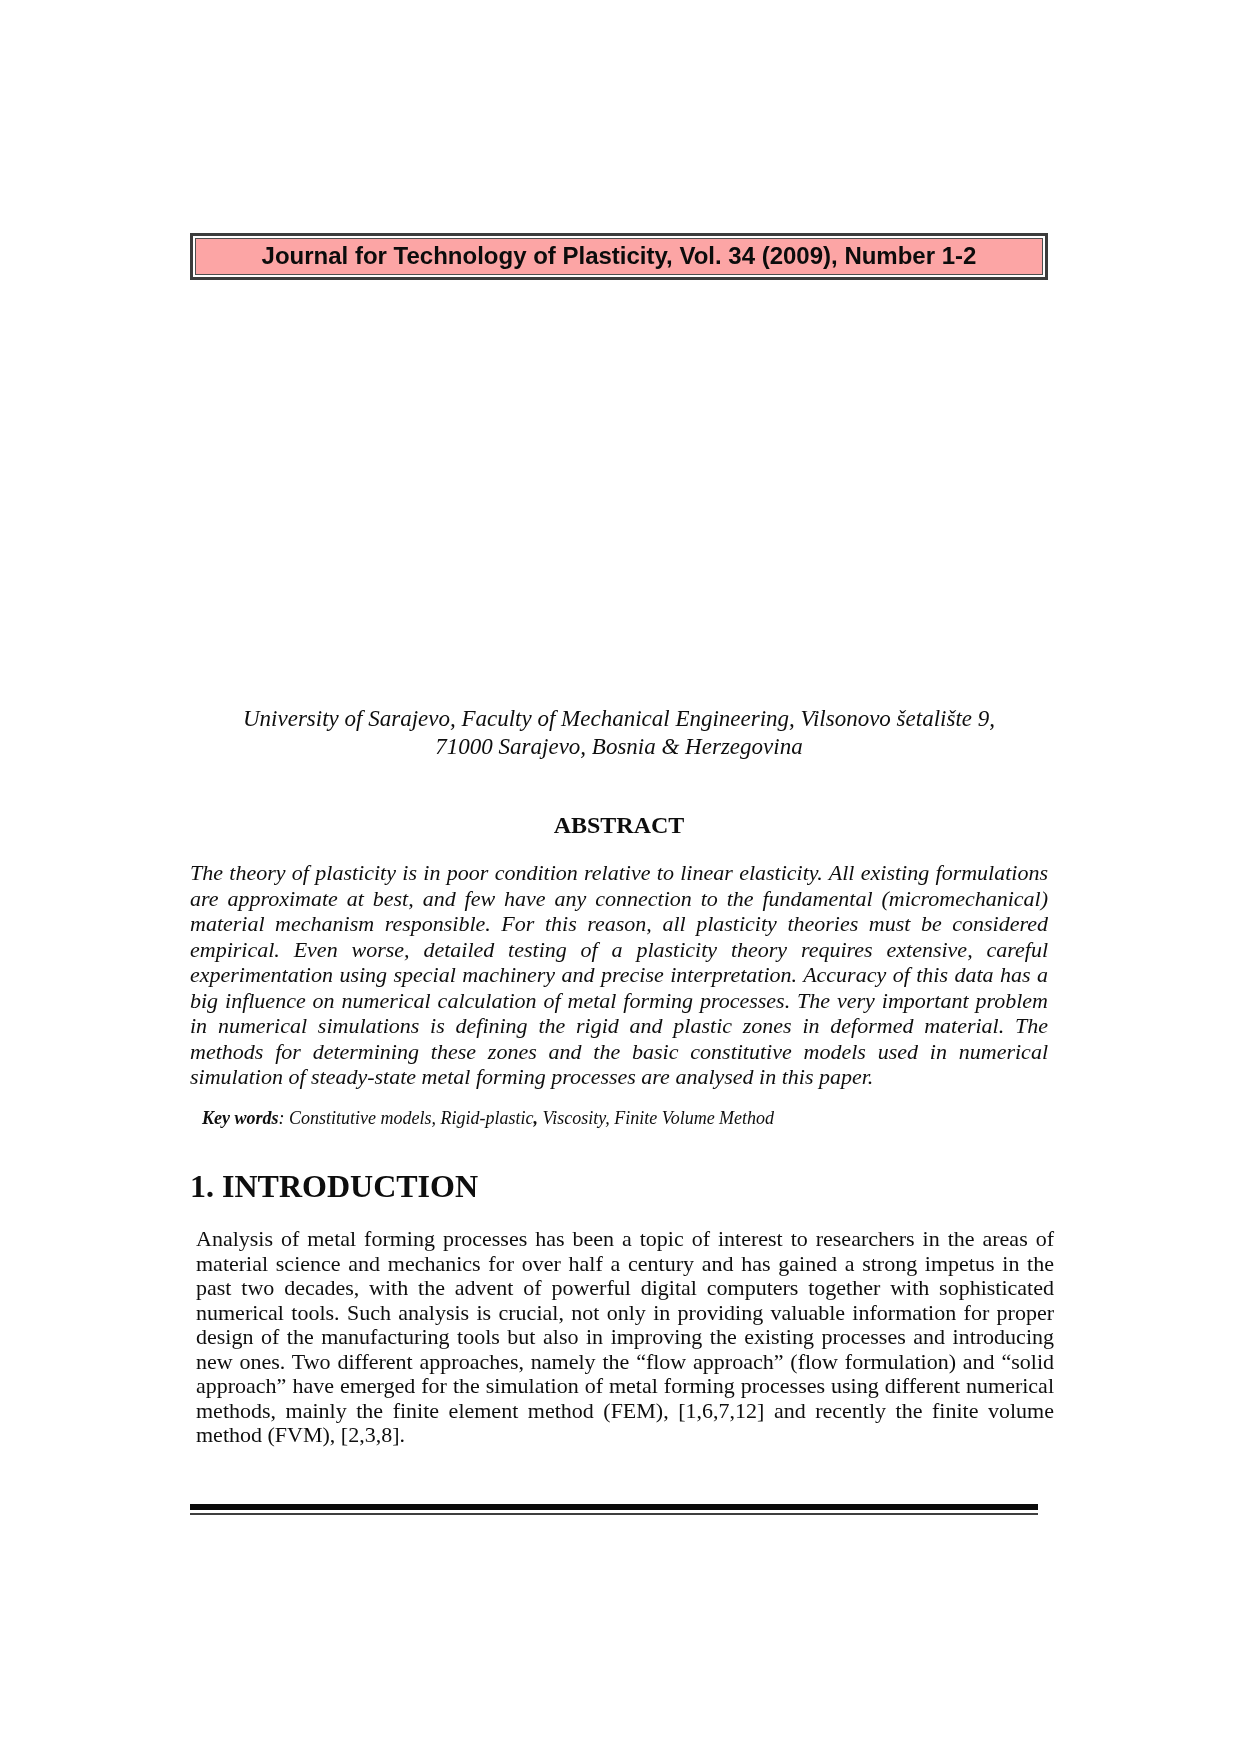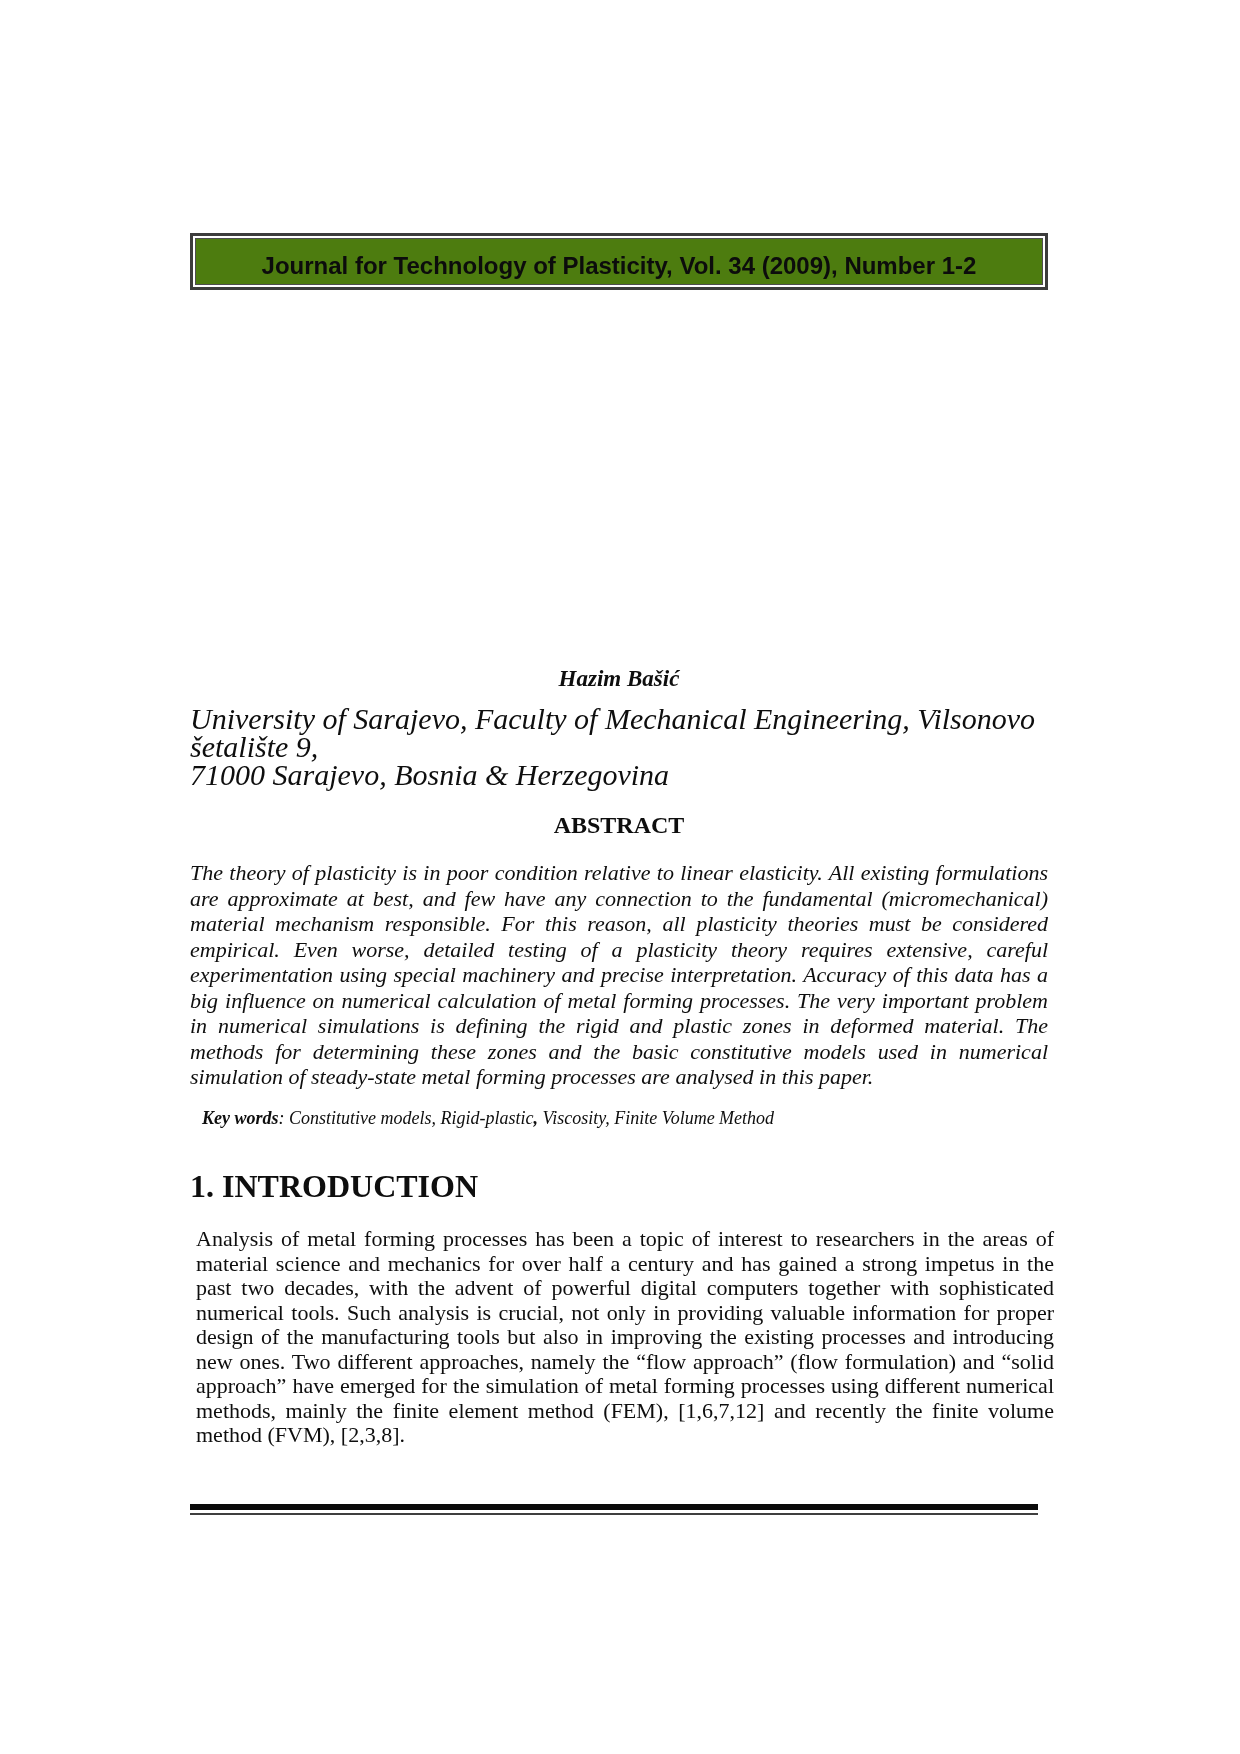--- a/index.html
+++ b/index.html
@@ -23,27 +23,27 @@
     left: 190px;
     top: 233px;
     width: 858px;
     box-sizing: border-box;
     border: 3px solid #3c3c3c;
     background: #ffffff;
     padding: 2px;
   }
   .header-inner {
     border: 1px solid #4e4e4e;
-    background: #4d7c0f;
+    background: #fca5a5;
     font-family: "Liberation Sans", sans-serif;
     font-weight: 700;
     font-size: 24px;
     line-height: 30px;
     text-align: center;
-    padding: 12px 0 3px 0;
+    padding: 2px 0 3px 0;
     color: #0c0c0c;
   }
 
   
   .paper-title {
     position: absolute;
     left: 190px;
     top: 518px;
     width: 858px;
     margin: 0;
@@ -67,23 +67,23 @@
     font-weight: 700;
     font-style: italic;
     font-size: 23px;
   }
 
   .affiliation {
     position: absolute;
     left: 190px;
     top: 705px;
     width: 858px;
-    text-align: left;
+    text-align: center;
     font-style: italic;
-    font-size: 30px;
+    font-size: 23px;
     line-height: 28px;
   }
 
   
   .abstract-heading {
     position: absolute;
     left: 190px;
     top: 812px;
     width: 858px;
     margin: 0;
@@ -148,21 +148,20 @@
 </head>
 <body>
 
 <div class="page">
 
   <div class="header-box">
     <div class="header-inner">Journal for Technology of Plasticity, Vol. 34 (2009), Number 1-2</div>
   </div>
 
 
-  <div class="author-name">Hazim Bašić</div>
 
   <div class="affiliation">
     <div>University of Sarajevo, Faculty of Mechanical Engineering, Vilsonovo šetalište 9,</div>
     <div>71000 Sarajevo, Bosnia &amp; Herzegovina</div>
   </div>
 
   <h2 class="abstract-heading">ABSTRACT</h2>
 
   <p class="abstract-body">The theory of plasticity is in poor condition relative to linear elasticity. All existing formulations are approximate at best, and few have any connection to the fundamental (micromechanical) material mechanism responsible. For this reason, all plasticity theories must be considered empirical. Even worse, detailed testing of a plasticity theory requires extensive, careful experimentation using special machinery and precise interpretation. Accuracy of this data has a big influence on numerical calculation of metal forming processes. The very important problem in numerical simulations is defining the rigid and plastic zones in deformed material. The methods for determining these zones and the basic constitutive models used in numerical simulation of steady-state metal forming processes are analysed in this paper.</p>
 

